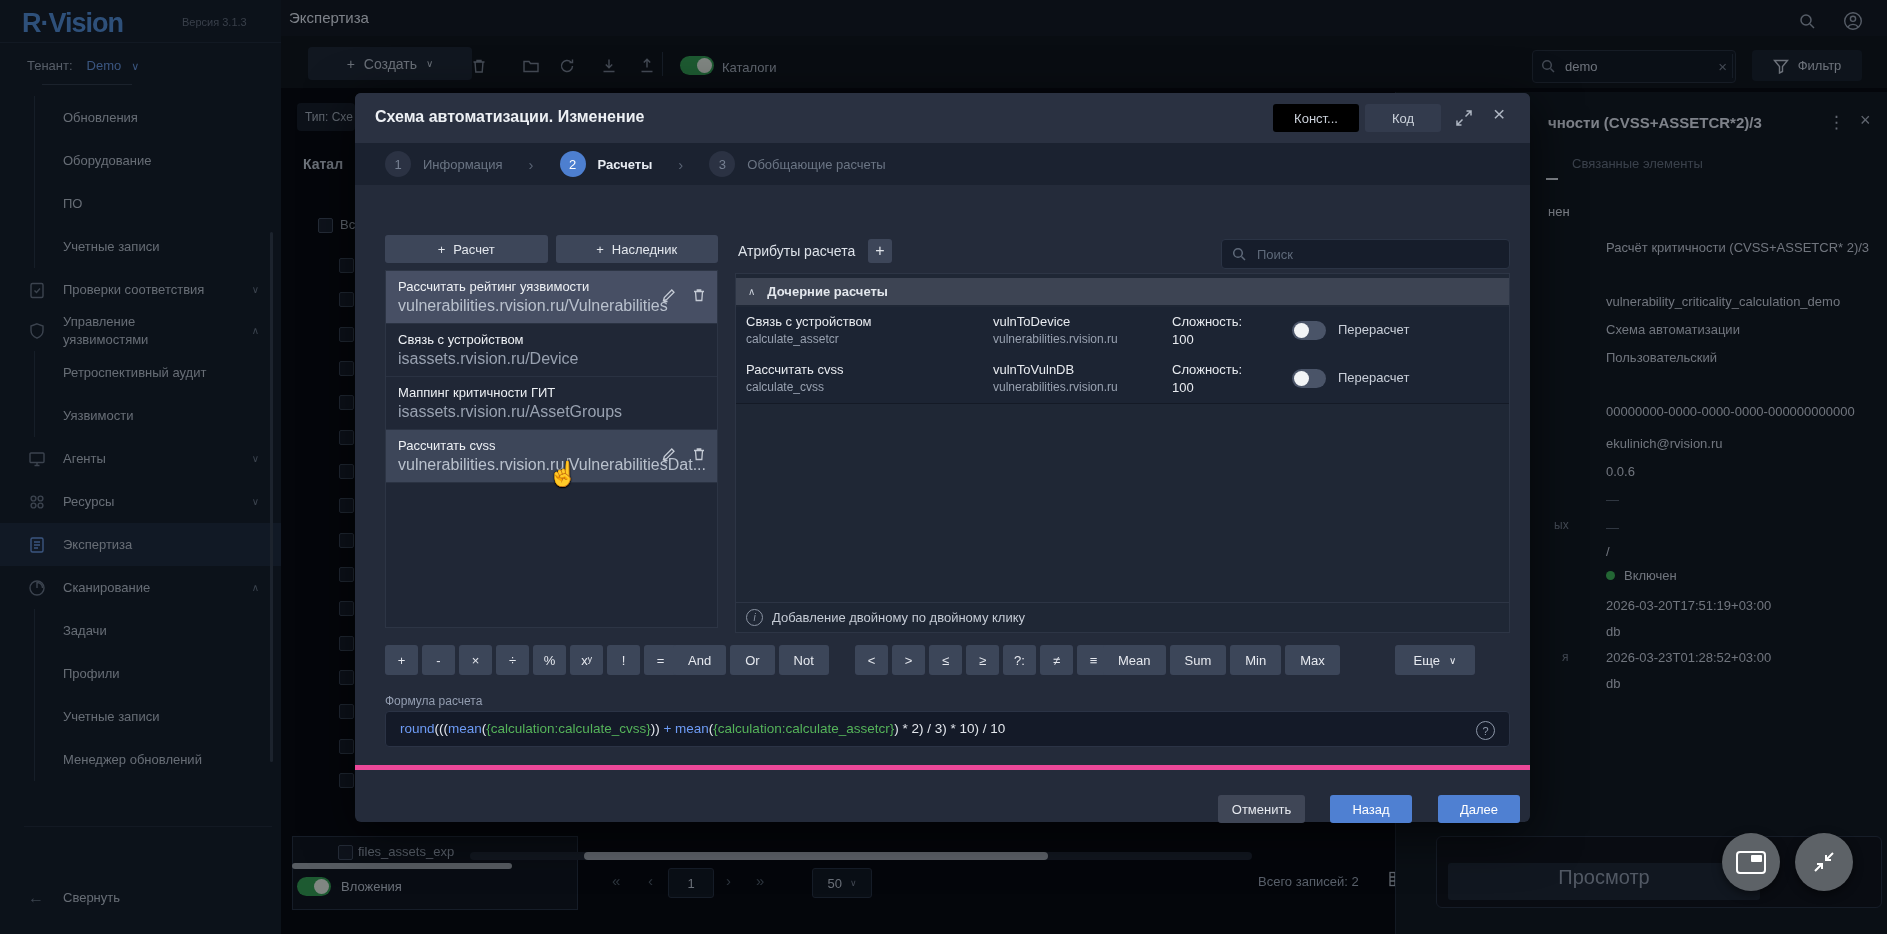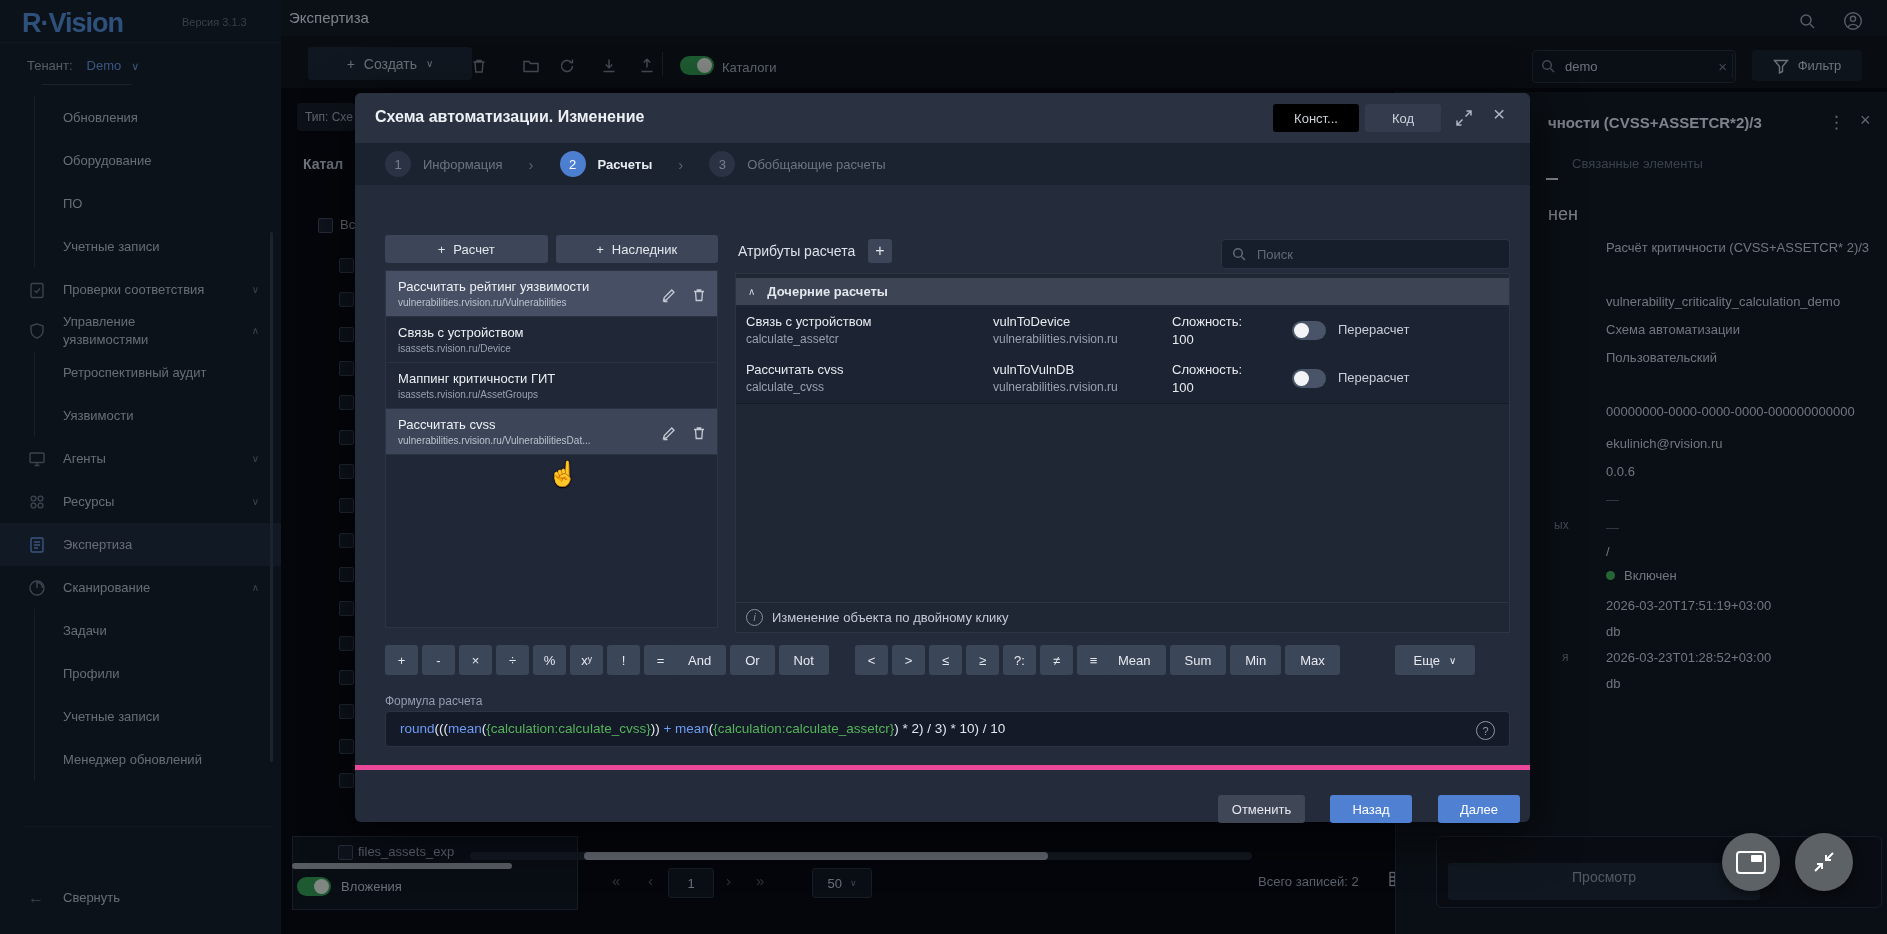--- a/index.html
+++ b/index.html
@@ -61,29 +61,29 @@
   .blpanel{left:292px;top:836px;width:284px;height:72px;border:1px solid #232c3c;background:#0e131c;}
   .thumbbar{left:292px;top:863px;width:220px;height:6px;background:#8b9199;border-radius:3px;z-index:2;}
   .htrack{left:470px;top:852px;width:782px;height:8px;background:#1c2330;border-radius:4px;}
   .hthumb{left:584px;top:852px;width:464px;height:8px;background:#989ea8;border-radius:4px;}
   .pgch{top:872px;font-size:15px;color:#4a5462;z-index:1;}
   .pgbox{top:868px;height:28px;background:#10151f;border:1px solid #232c3c;border-radius:3px;color:#a9b1bd;
     font-size:13px;display:flex;align-items:center;justify-content:center;gap:8px;z-index:1;}
   .total{left:1258px;top:874px;font-size:13px;color:#8f98a8;z-index:1;}
   .view-wrap{left:1436px;top:836px;width:444px;height:70px;border:1px solid #232c3c;border-radius:6px;background:#0d1119;}
   .view-btn{left:1448px;top:863px;width:312px;height:37px;background:#1a2230;border-radius:3px;color:#828c9c;
-    font-size:14px;text-align:center;line-height:28px;}
+    font-size:20px;text-align:center;line-height:28px;}
   
   .rpanel{left:1395px;top:92px;width:492px;height:842px;background:#10151e;border-left:1px solid #1e2836;z-index:1;overflow:hidden;}
   .rp-title{position:absolute;left:152px;top:22px;font-size:15px;font-weight:600;color:#c9ced8;white-space:nowrap;width:272px;overflow:hidden;}
   .rp-kebab{position:absolute;left:432px;top:20px;font-size:17px;color:#99a1ae;}
   .rp-close{position:absolute;left:464px;top:18px;font-size:18px;color:#99a1ae;}
   .rp-tab{position:absolute;left:176px;top:64px;font-size:13px;color:#5c6675;}
   .rp-ul{position:absolute;left:150px;top:86px;width:12px;height:2px;background:#cfd4dc;}
-  .rp-frag{position:absolute;font-size:18px;color:#9aa3b0;}
+  .rp-frag{position:absolute;font-size:13px;color:#9aa3b0;}
   .rp-val{position:absolute;left:210px;font-size:13px;color:#b3bac6;white-space:nowrap;}
   .rp-dim{color:#57606e;}
   .dot{display:inline-block;width:9px;height:9px;border-radius:50%;background:#37a24f;margin-right:9px;}
   
   .modal{left:355px;top:93px;width:1175px;height:729px;background:#242b3a;border-radius:6px;z-index:10;
     box-shadow:0 12px 50px rgba(0,0,0,.65);}
   .m-head{position:absolute;left:0;top:0;width:100%;height:50px;background:#2a3141;border-radius:6px 6px 0 0;}
   .m-title{position:absolute;left:20px;top:15px;font-size:16px;font-weight:600;color:#edf0f4;}
   .m-btn{position:absolute;top:11px;height:28px;border-radius:3px;font-size:13px;color:#ccd2db;
     display:flex;align-items:center;justify-content:center;}
@@ -95,21 +95,21 @@
   .stc.act{background:#4d7fd0;color:#fff;}
   .stl{font-size:13px;color:#6b7584;}
   .stl.act{color:#e8ecf2;font-weight:600;}
   .stsep{color:#5a6474;font-size:15px;margin:0 14px;}
   .addrow{position:absolute;left:30px;top:142px;width:333px;display:flex;gap:8px;}
   .add-btn{flex:1;height:28px;background:#3d4659;border-radius:3px;color:#e3e7ed;font-size:13px;
     display:flex;align-items:center;justify-content:center;gap:8px;}
   .calc-list{position:absolute;left:30px;top:177px;width:333px;height:358px;background:#202736;border:1px solid #2d3545;box-sizing:border-box;}
   .calc-item{position:relative;padding:8px 12px;border-bottom:1px solid #2a3242;}
   .calc-item .t{font-size:13px;color:#eef1f5;margin-bottom:3px;}
-  .calc-item .s{font-size:10px;color:#98a1b0;}
+  .calc-item .s{font-size:16px;color:#98a1b0;}
   .calc-item.sel{background:#474f64;}
   .calc-item.sel .s,.calc-item.hov .s{color:#b9c1cd;}
   .calc-item.hov{background:#3d4659;}
   .row-ic{position:absolute;top:16px;width:16px;height:16px;color:#c5cbd5;}
   .attrs-label{position:absolute;left:383px;top:150px;font-size:14px;color:#dde2e9;}
   .plus-btn{position:absolute;left:513px;top:146px;width:24px;height:24px;background:#3d4659;border-radius:3px;
     color:#dfe3e9;font-size:16px;display:flex;align-items:center;justify-content:center;}
   .m-search{position:absolute;left:866px;top:146px;width:289px;height:30px;background:#161d2b;border:1px solid #2b3445;
     border-radius:4px;display:flex;align-items:center;gap:8px;padding:0 10px;box-sizing:border-box;}
   .m-search input{background:transparent;border:none;outline:none;font-size:13px;color:#aeb6c2;width:220px;
@@ -546,21 +546,21 @@
           <div class="cr-n">Сложность:</div>
           <div class="cr-n">100</div>
         </div>
       <div class="toggle off cr-tg">
           <i></i>
         </div>
       <div class="cr-tl">Перерасчет</div>
     </div>
     <div class="hint-row">
       <span class="info-c">i</span>
-      <span class="hint-t">Изменение объекта по двойному клику</span>
+      <span class="hint-t">Добавление двойному по двойному клику</span>
     </div>
   </div>
 
   <div class="ops">
     <div class="opg" style="left:30px;">
       <span class="op op-s">+</span>
       <span class="op op-s">-</span>
       <span class="op op-s">×</span>
       <span class="op op-s">÷</span>
       <span class="op op-s">%</span>

